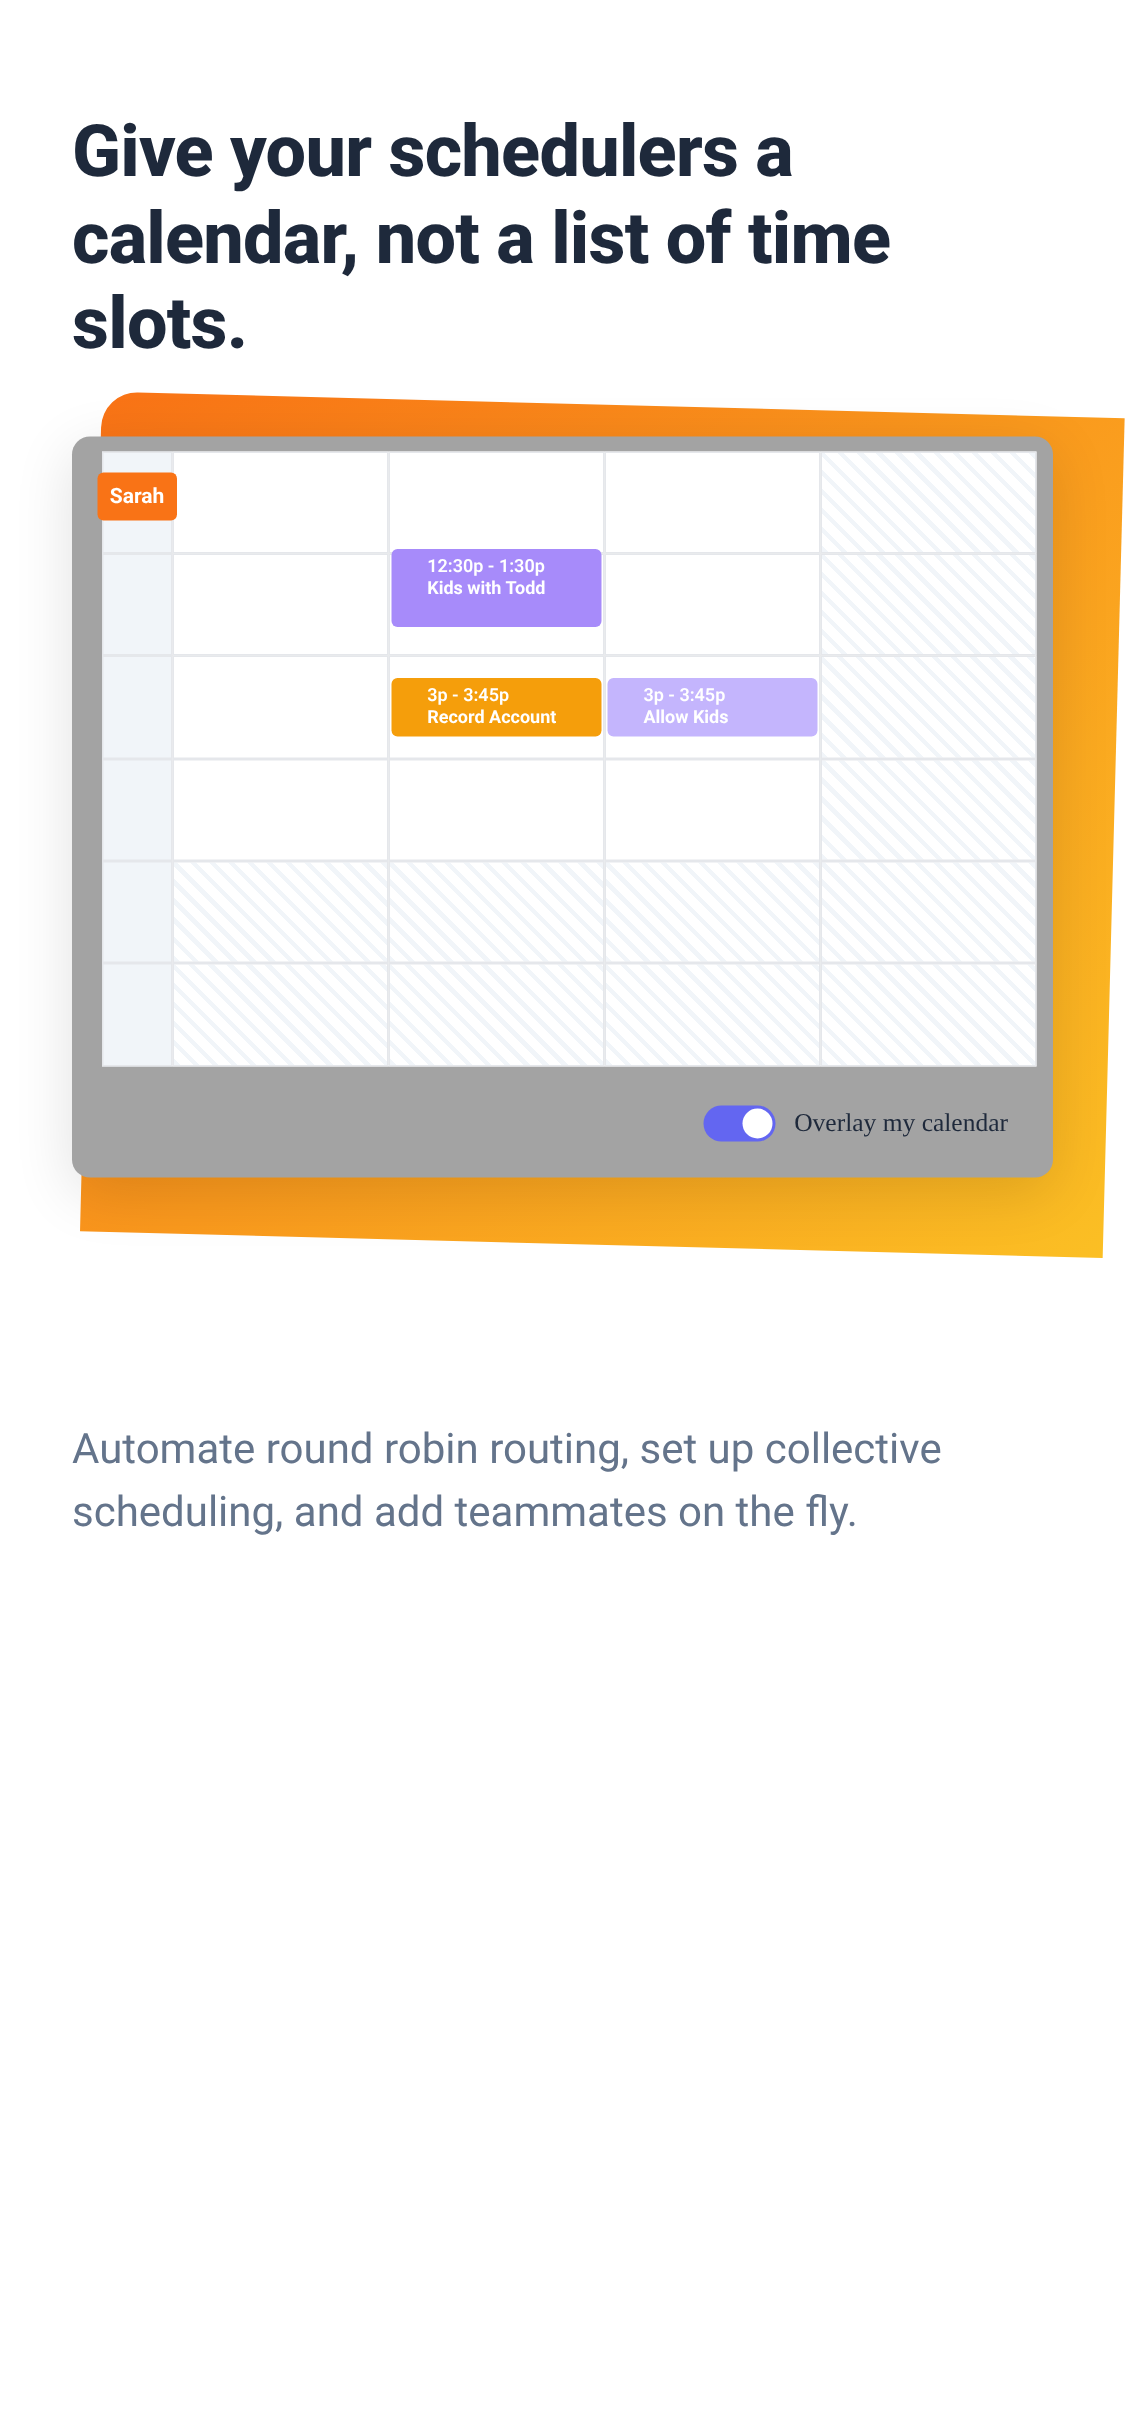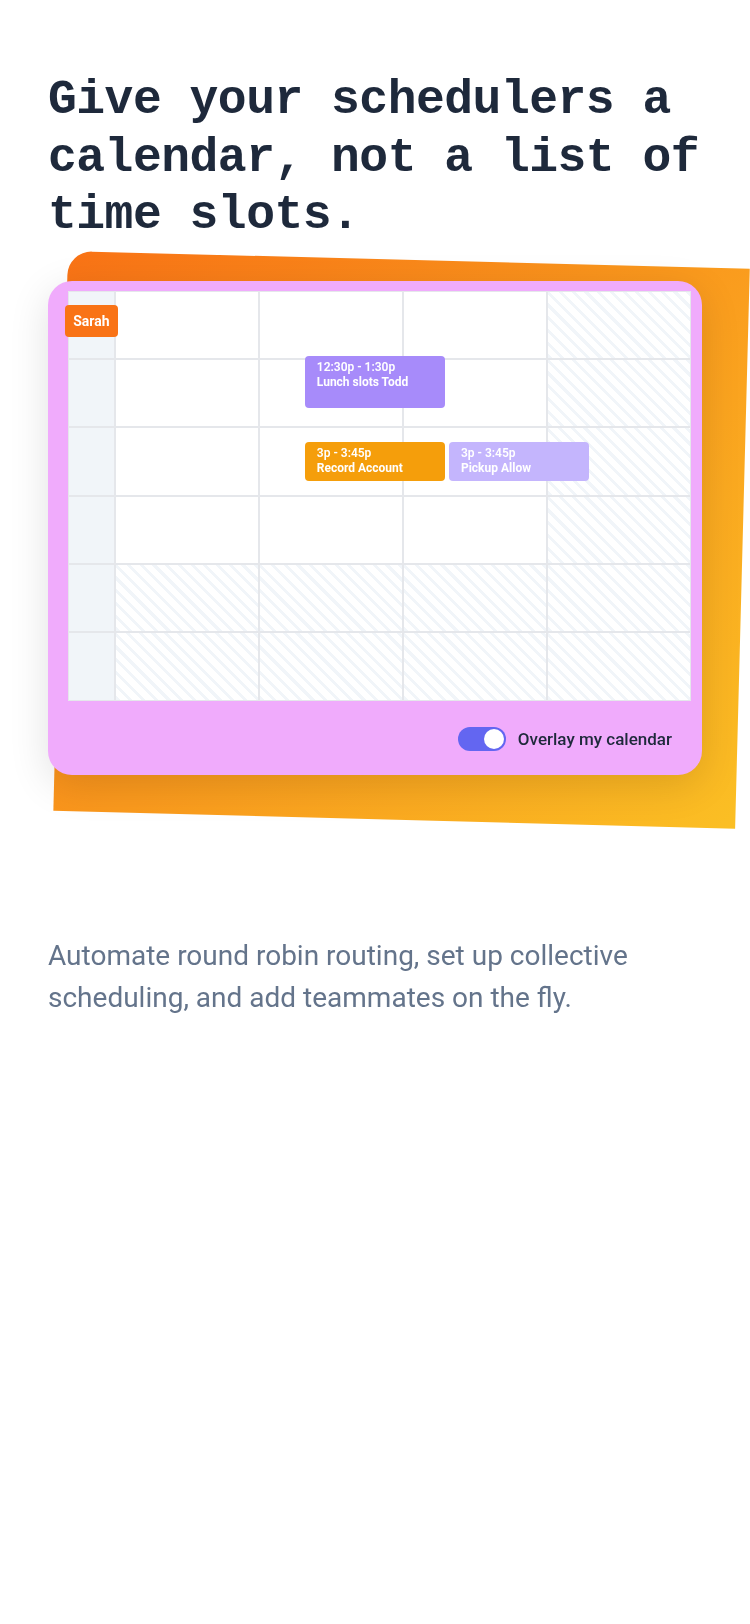--- a/index.html
+++ b/index.html
@@ -19,22 +19,21 @@
     .page-container {
       padding: 72px 48px 0 48px;
     }
     
     .hero-heading {
       font-size: 48px;
       font-weight: 800;
       line-height: 1.2;
       color: #1e293b;
       letter-spacing: -0.5px;
-      margin-bottom: 36px;
-      font-family: Liberation Mono, monospace;
+      margin-bottom: 46px;
     }
     
     .hero-description {
       font-size: 28px;
       font-weight: 400;
       line-height: 1.5;
       color: #64748b;
       margin-bottom: 80px;
     }
     
@@ -51,22 +50,22 @@
       height: 560px;
       background: linear-gradient(135deg, #f97316 0%, #fbbf24 100%);
       border-top-left-radius: 24px;
       transform: rotate(1.5deg);
       transform-origin: top left;
       z-index: 0;
     }
     
     .calendar-card {
       position: relative;
-      background: #f0abfc;
-      border-radius: 24px;
+      background: #a3a3a3;
+      border-radius: 12px;
       box-shadow: 0 10px 40px rgba(0,0,0,0.12);
       padding: 0;
       z-index: 1;
       overflow: hidden;
     }
     
     .calendar-grid {
       position: relative;
       height: 430px;
       padding: 10px 30px 10px 0;
@@ -105,23 +104,22 @@
       font-weight: 700;
       padding: 8px 6px;
       border-radius: 4px;
       text-align: center;
       z-index: 5;
     }
     
     .event {
       position: absolute;
       border-radius: 4px;
-      padding: 4px 12px;
+      padding: 4px 24px;
       z-index: 3;
-      margin-left: 44px;
     }
     
     .event-time {
       font-size: 12px;
       font-weight: 600;
       line-height: 1.2;
     }
     
     .event-title {
       font-size: 12px;
@@ -168,20 +166,21 @@
       background: #ffffff;
       border-radius: 50%;
       top: 2px;
       right: 2px;
     }
     
     .toggle-label {
       font-size: 17px;
       font-weight: 500;
       color: #1e293b;
+      font-family: Liberation Serif, serif;
     }
     
     .section-heading {
       font-size: 48px;
       font-weight: 800;
       line-height: 1.2;
       color: #1e293b;
       letter-spacing: -0.5px;
       margin-bottom: 32px;
     }
@@ -239,32 +238,32 @@
           <div class="grid-cell col-0" style="left:0%; top:83.33%; width:7.5%; height:16.67%;"></div>
           <div class="grid-cell hatched" style="left:7.5%; top:83.33%; width:23.1%; height:16.67%;"></div>
           <div class="grid-cell hatched" style="left:30.6%; top:83.33%; width:23.1%; height:16.67%;"></div>
           <div class="grid-cell hatched" style="left:53.7%; top:83.33%; width:23.1%; height:16.67%;"></div>
           <div class="grid-cell hatched" style="left:76.8%; top:83.33%; width:23.1%; height:16.67%;"></div>
 
           <div class="name-tag" style="left:-0.5%; top:3.5%; width:8.5%;">Sarah</div>
 
           <div class="event event-purple" style="left:30.9%; top:16%; width:22.5%; height:12.5%;">
             <div class="event-time">12:30p - 1:30p</div>
-            <div class="event-title">Lunch slots Todd</div>
+            <div class="event-title">Kids with Todd</div>
           </div>
 
 
           <div class="event event-orange" style="left:30.9%; top:37%; width:22.5%; height:9.5%;">
             <div class="event-time">3p - 3:45p</div>
             <div class="event-title">Record Account</div>
           </div>
 
           <div class="event event-purple-light" style="left:54%; top:37%; width:22.5%; height:9.5%;">
             <div class="event-time">3p - 3:45p</div>
-            <div class="event-title">Pickup Allow</div>
+            <div class="event-title">Allow Kids</div>
           </div>
         </div>
       </div>
 
       <div class="toggle-row">
         <div class="toggle-switch">
           <div class="toggle-knob"></div>
         </div>
         <span class="toggle-label">Overlay my calendar</span>
       </div>

